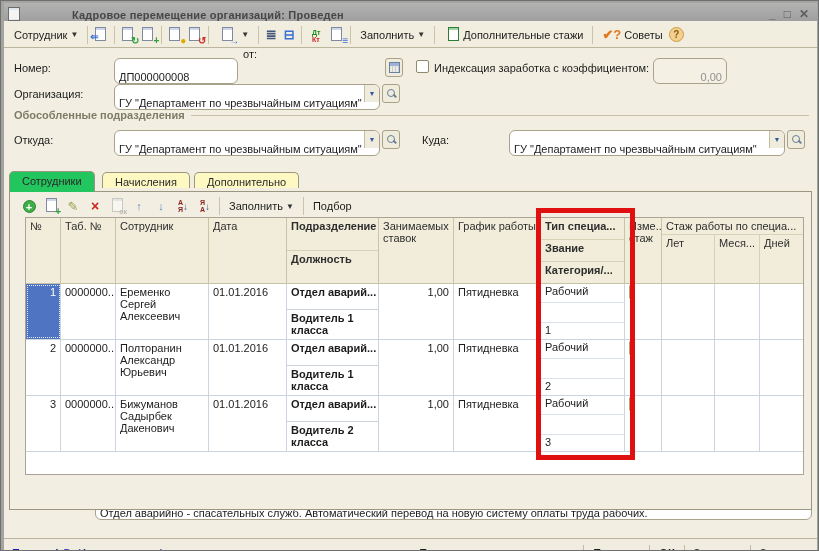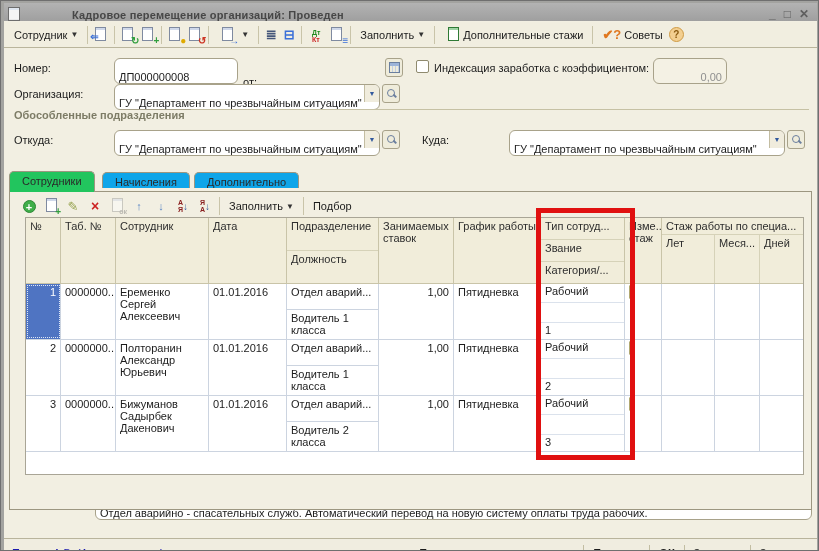--- a/index.html
+++ b/index.html
@@ -46,59 +46,59 @@
     display:flex; align-items:center; justify-content:center; font-size:7px; color:#335a9e; background:#f0ecdd; }
   .sq-btn { position:absolute; width:18px; height:19px; background:#efecdb; border:1px solid #a8a28a; border-radius:3px;
     display:flex; align-items:center; justify-content:center; cursor:default; }
   .mag { position:relative; width:9px; height:9px; }
   .mag::before { content:""; position:absolute; left:0; top:0; width:6px; height:6px; border:1.5px solid #6b7f9e; border-radius:50%; }
   .mag::after { content:""; position:absolute; left:6px; top:6px; width:4px; height:1.5px; background:#6b7f9e; transform:rotate(45deg); }
   .cal { width:11px; height:11px; border:1px solid #6b7f9e;
     background:linear-gradient(#9db4d8 0 3px, transparent 3px),
       repeating-linear-gradient(90deg, transparent 0 2px, #c2cfe2 2px 3px); }
   .chk { position:absolute; width:13px; height:13px; background:#fff; border:1px solid #8f8a6e; border-radius:2px; }
-  .sect-line { position:absolute; display:flex; align-items:flex-start; gap:6px; }
+  .sect-line { position:absolute; display:flex; align-items:center; gap:6px; }
   .sect-line b { color:#7d7c66; }
   .sect-line i { flex:1; height:1px; background:#c6c1a4; }
   
   .tab { position:absolute; top:151px; height:16px; border:1px solid #9c9680; border-bottom:none;
-    border-radius:5px 5px 0 0; padding:3px 12px 0; background:#0ea5e9; color:#2a2a2a; cursor:default; }
+    border-radius:5px 5px 0 0; padding:3px 12px 0; background:#fef9c3; color:#2a2a2a; cursor:default; }
   .tab.active { background:#22c55e; height:21px; top:150px; z-index:3; font-weight:normal; }
   .panel { position:absolute; left:5px; top:170px; width:803px; height:319px; border:1px solid #9c9680; background:#f2efe2; z-index:1; }
   
   .gtbar { position:absolute; left:8px; top:4px; display:flex; align-items:center; height:20px; }
   .gico { width:22px; height:18px; display:flex; align-items:center; justify-content:center; cursor:default; }
   .add-circle { width:13px; height:13px; border-radius:50%; background:#3fae49; color:#fff; font-weight:bold;
     font-size:11px; line-height:12px; text-align:center; border:1px solid #2d8736; }
   .sort { display:flex; align-items:center; gap:0; }
   .sort .col2 { display:flex; flex-direction:column; font-size:7px; line-height:7px; font-weight:bold; color:#8a2020; }
   .sort .ar { font-size:10px; color:#335a9e; font-weight:bold; }
   
   .grid { position:absolute; left:15px; top:25px; width:779px; height:258px; background:#fff; border:1px solid #a9a596; }
   .ghead { display:flex; height:66px; background:#f1edda; }
   .hc { border-right:1px solid #c9c4a8; border-bottom:1px solid #c9c4a8; padding:2px 4px; color:#2e2e2e;
     overflow:hidden; white-space:nowrap; }
   .hc.wrap { white-space:normal; }
   .stack { display:flex; flex-direction:column; padding:0; }
-  .stack > div { padding:2px 4px; border-bottom:1px solid #d6d2b8; overflow:hidden; white-space:nowrap; }
+  .stack > div { padding:2px 4px; border-bottom:1px solid #d6d2b8; overflow:hidden; white-space:nowrap;font-weight:bold; }
   .stack > div:last-child { border-bottom:none; }
   .grp { display:flex; flex-direction:column; padding:0; }
   .grp .gtop { padding:2px 4px; border-bottom:1px solid #d6d2b8; overflow:hidden; white-space:nowrap; }
   .grp .gsub { display:flex; flex:1; }
   .grp .gsub > div { border-right:1px solid #d6d2b8; padding:2px 4px; overflow:hidden; white-space:nowrap; }
   .grp .gsub > div:last-child { border-right:none; }
   .grow { display:flex; height:56px; border-bottom:1px solid #ccd4e0; background:#fff; }
   .c { border-right:1px solid #ccd4e0; padding:2px 4px; overflow:hidden; }
   .w-num{width:35px} .w-tab{width:55px} .w-emp{width:93px} .w-date{width:78px} .w-div{width:92px}
   .w-rate{width:75px} .w-sched{width:87px} .w-type{width:84px} .w-chg{width:37px}
   .w-yrs{width:53px} .w-mon{width:45px} .w-day{width:43px}
   .c.num { text-align:right; }
   .c.num.sel { background:#4f74c2; color:#fff; outline:1px dotted #dfe6f5; outline-offset:-2px; }
   .c.rate { text-align:right; }
-  .cell2 { padding:0; display:flex; flex-direction:column; }
+  .cell2 { padding:0; display:flex; flex-direction:column;font-weight:bold; }
   .cell2 > div { padding:2px 4px; }
   .cell2 > div:first-child { border-bottom:1px solid #ccd4e0; min-height:26px; white-space:nowrap; overflow:hidden; }
   .cell3 { padding:0; display:flex; flex-direction:column; }
   .cell3 > div { padding:1px 4px; height:21px; border-bottom:1px solid #dbe2ec; overflow:hidden; white-space:nowrap; }
   .cell3 > div:last-child { border-bottom:none; height:18px; }
   .row-chk { width:12px; height:12px; border:1px solid #b1a870; background:#fffef8; border-radius:2px; margin-top:1px; }
   .red-frame { position:absolute; left:526px; top:16px; width:99px; height:252px; border:5px solid #e01010; z-index:5; pointer-events:none; }
   
   .footer { position:absolute; left:0; top:517px; width:813px; height:28px; background:#f0ede0;
     border-top:1px solid #b9b49c; display:flex; align-items:center; padding:0 8px; }
@@ -187,21 +187,21 @@
       <span class="sep"></span>
       <span class="tbtn">
         <span class="tips-ic">✔?</span>
         <span>Советы</span>
       </span>
       <span class="help-circle">?</span>
     </div>
 
     <span class="lbl" style="left:10px;top:41px">Номер:</span>
     <div class="fld" style="left:110px;top:37px;width:124px">ДП000000008</div>
-    <span class="lbl" style="left:239px;top:55px">от:</span>
+    <span class="lbl" style="left:239px;top:27px">от:</span>
     <span class="sq-btn" style="left:381px;top:37px">
         <span class="cal"></span>
       </span>
 
     <span class="chk" style="left:412px;top:39px"></span>
     <span class="lbl" style="left:430px;top:41px">Индексация заработка с коэффициентом:</span>
     <div class="fld dis" style="left:649px;top:37px;width:74px">0,00</div>
 
     <span class="lbl" style="left:10px;top:67px">Организация:</span>
     <div class="fld combo" style="left:110px;top:63px;width:266px">
@@ -292,21 +292,21 @@
           <div class="hc w-tab">Таб. №</div>
           <div class="hc w-emp">Сотрудник</div>
           <div class="hc w-date">Дата</div>
           <div class="hc w-div stack">
             <div style="height:33px">Подразделение</div>
             <div style="height:32px">Должность</div>
           </div>
           <div class="hc w-rate wrap">Занимаемых ставок</div>
           <div class="hc w-sched wrap">График работы</div>
           <div class="hc w-type stack">
-            <div style="height:22px">Тип сотруд...</div>
+            <div style="height:22px">Тип специа...</div>
             <div style="height:22px">Звание</div>
             <div style="height:21px">Категория/...</div>
           </div>
           <div class="hc w-chg wrap">Изме... стаж</div>
           <div class="hc grp" style="width:141px;border-right:none">
             <div class="gtop">Стаж работы по специа...</div>
             <div class="gsub">
               <div class="w-yrs">Лет</div>
               <div class="w-mon">Меся...</div>
               <div class="w-day" style="width:41px">Дней</div>

